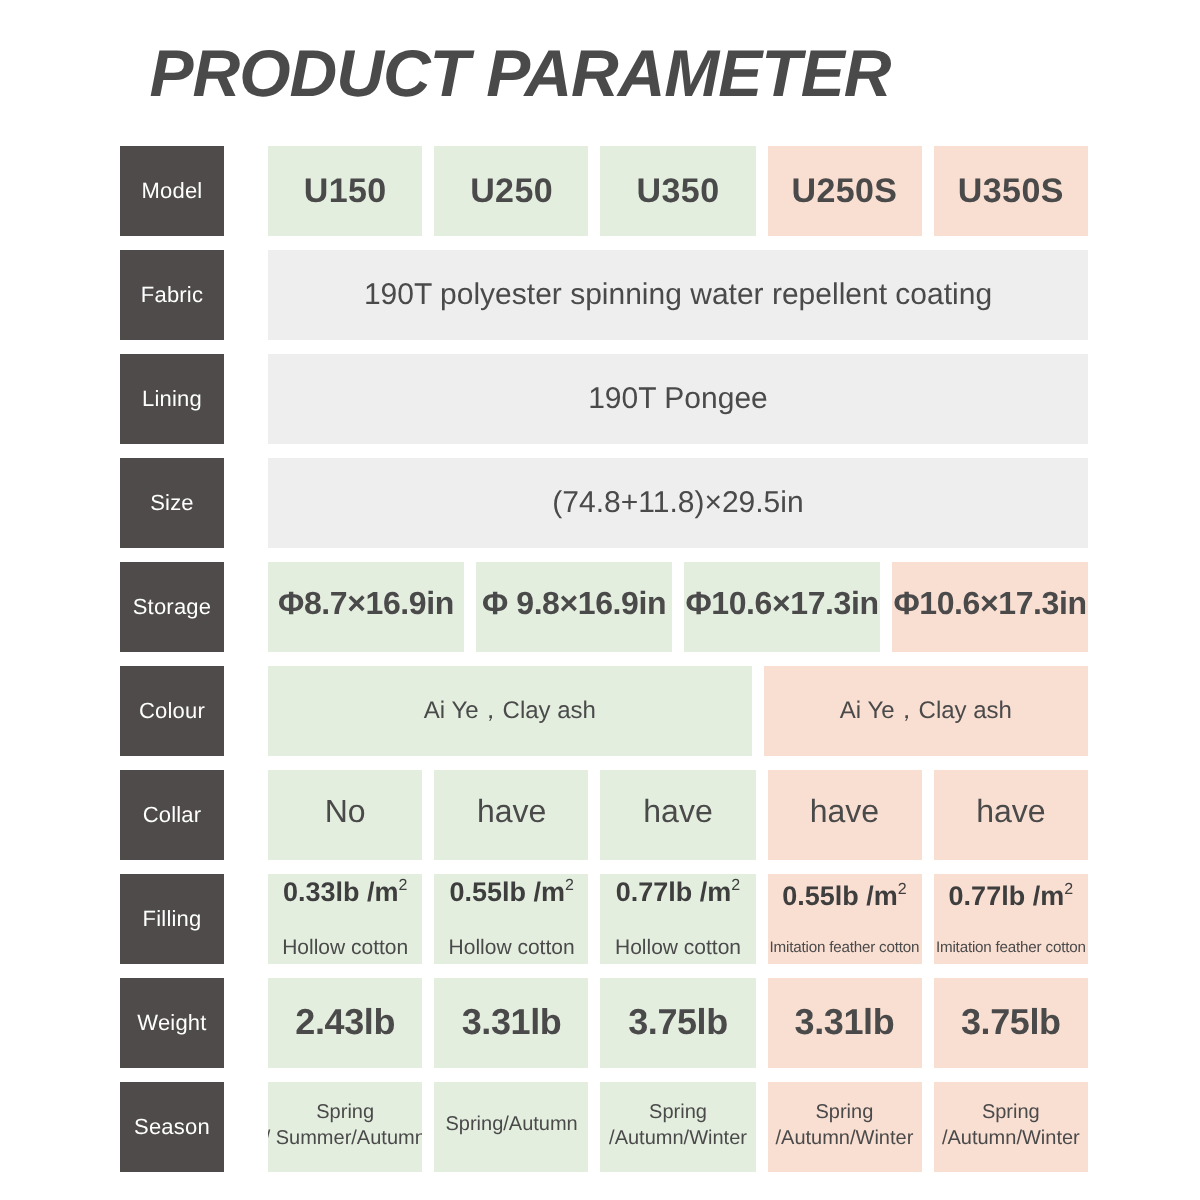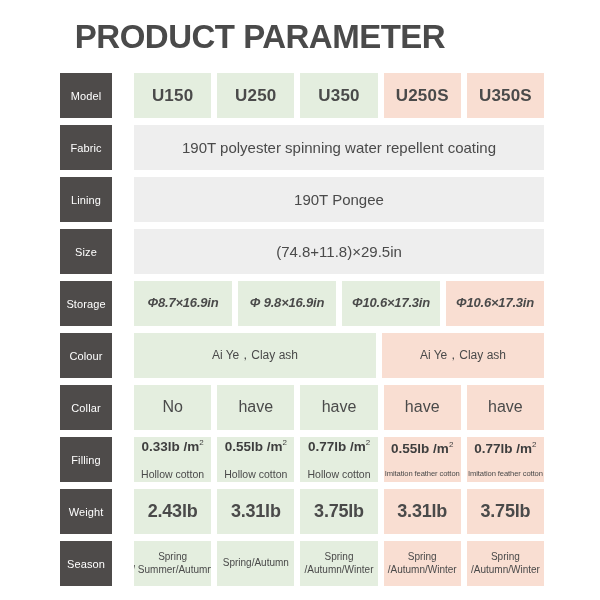--- a/index.html
+++ b/index.html
@@ -24,20 +24,21 @@
 
   
   .title {
     position: absolute;
     top: 18px;
     left: 0;
     width: 520px;
     text-align: center;
     font-size: 33px;
     font-weight: bold;
+    font-style: italic;
     letter-spacing: -0.5px;
     color: #4a4a4a;
     font-family: "Liberation Sans", sans-serif;
   }
 
   
   .table {
     position: absolute;
     top: 73px;
     left: 60px;
@@ -93,21 +94,21 @@
   .cell.span2 { flex: 2.02 1 0; }
   .cell.span5 { flex: 5 1 0; }
 
   
   .cell.model { font-size: 17px; font-weight: bold; letter-spacing: 0.2px; }
 
   
   .cell.merged { font-size: 15px; }
 
   
-  .cell.storage { font-size: 13px; font-weight: bold; letter-spacing: -0.2px; font-style: italic; }
+  .cell.storage { font-size: 16px; font-weight: bold; letter-spacing: -0.2px; }
 
   
   .cell.colour { font-size: 12px; }
 
   
   .cell.collar { font-size: 16px; }
 
   
   .fill-main {
     font-size: 13.5px;

